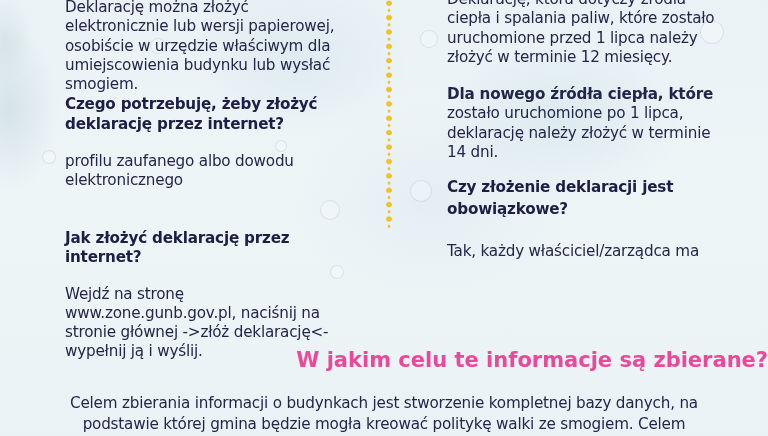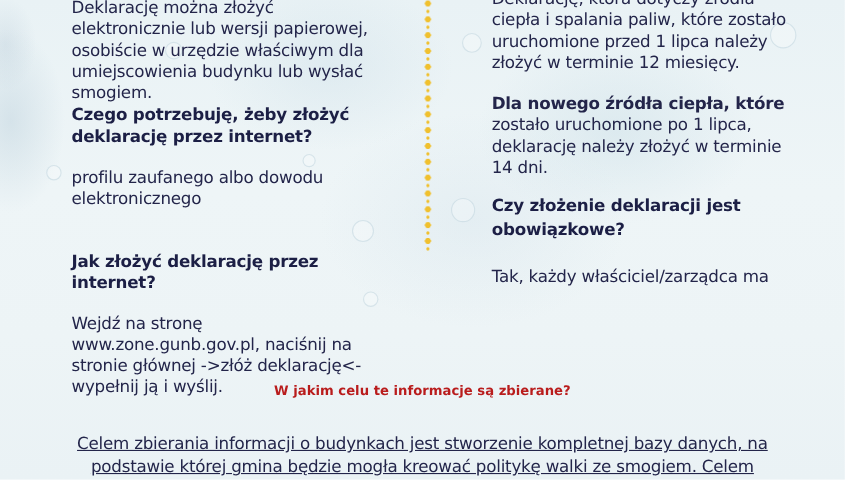--- a/index.html
+++ b/index.html
@@ -50,34 +50,33 @@
     .left { left: 65px; width: 300px; }
     .right { left: 447px; width: 300px; }
     .q {
       font-weight: bold;
       color: #1c1f45;
     }
     .center-title {
       position: absolute;
       left: 0;
       width: 768px;
-      text-align: center;
+      text-align: right;
       font-weight: bold;
-      font-size: 12px;
-      color: #b91c1c;
+      font-size: 21px;
+      color: #ec4899;
     }
     .center-body {
       position: absolute;
       left: 40px;
       width: 688px;
       text-align: center;
       font-size: 15.2px;
       line-height: 21px;
       letter-spacing: -0.2px;
-      text-decoration: underline;
     }
   </style>
 </head>
 <body>
 
 <div class="bubble" style="left:150px;top:38px;width:14px;height:14px;"></div>
 <div class="bubble" style="left:275px;top:140px;width:10px;height:10px;"></div>
 <div class="bubble" style="left:320px;top:200px;width:18px;height:18px;"></div>
 <div class="bubble" style="left:330px;top:265px;width:12px;height:12px;"></div>
 <div class="bubble" style="left:420px;top:30px;width:16px;height:16px;"></div>

